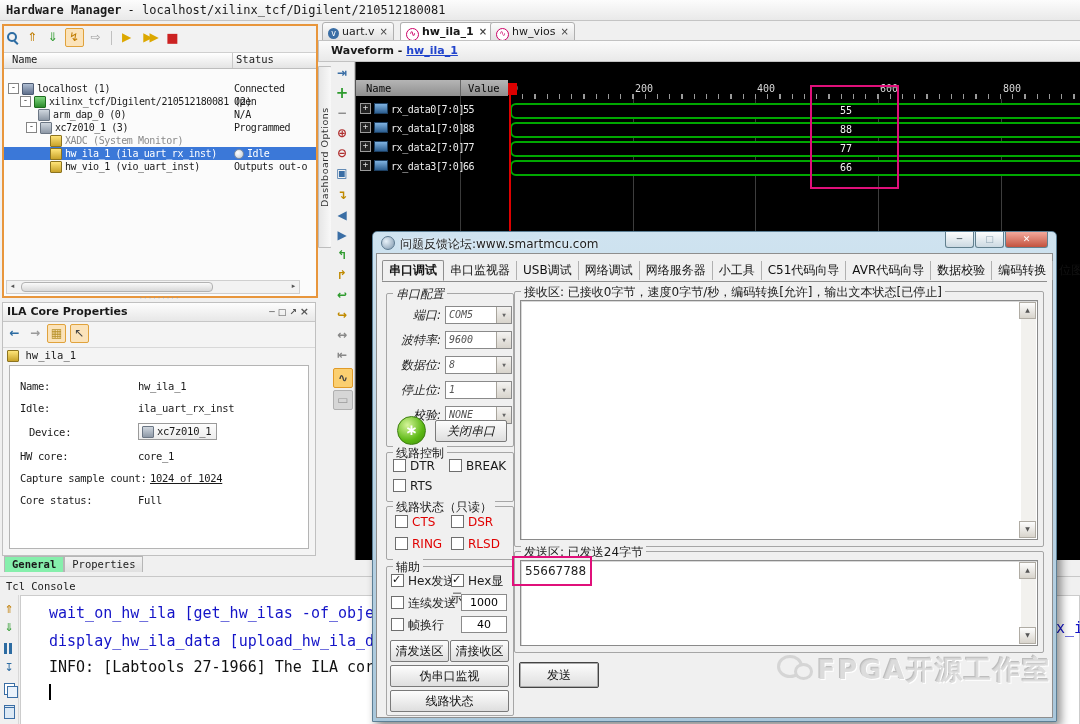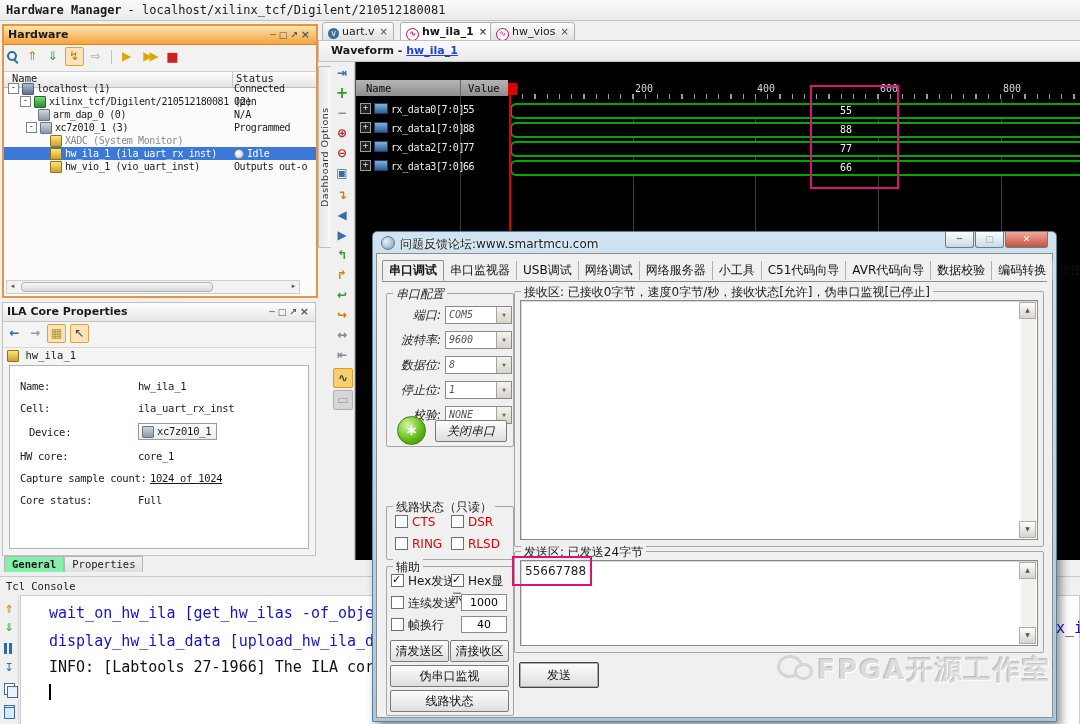--- a/index.html
+++ b/index.html
@@ -155,24 +155,20 @@
 </head>
 <body>
 
 <div id="page">
 
   <div class="a apptitle">
     <b>Hardware Manager</b><span>- localhost/xilinx_tcf/Digilent/210512180081</span>
   </div>
 
   <div class="a vpanel" style="left:2px;top:24px;width:312px;height:270px;border:2px solid #e8963c;">
-    <div class="vtitle orange">
-      <span>Hardware</span>
-      <span class="winicons"><span class="wi-min"></span><span class="wi-max"></span><span class="wi-float"></span><span class="wi-x"></span></span>
-    </div>
     <div style="height:22px;background:#f2f2f2;border-bottom:1px solid #cfcfcf;padding:2px 2px;">
       <span class="mag"></span>
       <span class="tico" style="color:#c07c00;">⇑</span>
       <span class="tico" style="color:#2e9b2e;">⇓</span>
       <span class="tico box" style="color:#c07c00;">↯</span>
       <span class="tico" style="color:#9a9a9a;">⇨</span>
       <span class="tsep"></span>
       <span class="tico" style="color:#dca800;">▶</span>
       <span class="tico" style="color:#dca800;letter-spacing:-3px;width:22px;">▶▶</span>
       <span class="tico" style="color:#cc2222;font-size:13px;">■</span>
@@ -231,21 +227,21 @@
       <span class="tico box" style="color:#b8912a;">▦</span>
       <span class="tico box" style="color:#444;">↖</span>
     </div>
     <div style="height:16px;padding:1px 4px;">
       <span class="ti core"></span>
       <span style="font-family:'DejaVu Sans Mono',monospace;font-size:10.5px;">hw_ila_1</span>
     </div>
     <div class="propbox" style="position:absolute;left:6px;top:62px;right:6px;bottom:6px;">
       <span class="prow" style="top:14px;">Name:</span>
       <span class="pval" style="top:14px;">hw_ila_1</span>
-      <span class="prow" style="top:36px;">Cell:</span>
+      <span class="prow" style="top:36px;">Idle:</span>
       <span class="pval" style="top:36px;">ila_uart_rx_inst</span>
       <span class="prow" style="top:60px;padding-left:9px;">Device:</span>
       <span class="pval" style="top:57px;"><span class="devbtn"><span class="ti chip"></span><span>xc7z010_1</span></span></span>
       <span class="prow" style="top:84px;">HW core:</span>
       <span class="pval" style="top:84px;">core_1</span>
       <span class="prow" style="top:106px;">Capture sample count:</span>
       <span class="pval" style="top:106px;left:140px;text-decoration:underline;">1024 of 1024</span>
       <span class="prow" style="top:128px;">Core status:</span>
       <span class="pval" style="top:128px;">Full</span>
     </div>
@@ -402,20 +398,26 @@
           <span class="combo"><span>1</span><span class="arr"></span></span>
         </div>
         <div class="frow" style="left:2px;top:112px;width:120px;">
           <span class="flab">校验:</span>
           <span class="combo"><span>NONE</span><span class="arr"></span></span>
         </div>
         <div class="greenbtn" style="left:10px;top:122px;">∗</div>
         <div class="btn" style="left:48px;top:126px;width:70px;height:20px;line-height:20px;">关闭串口</div>
       </div>
 
+      <div class="grp" style="left:9px;top:198px;width:126px;height:48px;">
+        <span class="grplab">线路控制</span>
+        <span style="position:absolute;left:6px;top:6px;"><span class="cb"></span><span class="cbl">DTR</span></span>
+        <span style="position:absolute;left:62px;top:6px;"><span class="cb"></span><span class="cbl">BREAK</span></span>
+        <span style="position:absolute;left:6px;top:26px;"><span class="cb"></span><span class="cbl">RTS</span></span>
+      </div>
 
       <div class="grp" style="left:9px;top:252px;width:126px;height:52px;">
         <span class="grplab">线路状态（只读）</span>
         <span style="position:absolute;left:8px;top:8px;"><span class="cb"></span><span class="cbl red">CTS</span></span>
         <span style="position:absolute;left:64px;top:8px;"><span class="cb"></span><span class="cbl red">DSR</span></span>
         <span style="position:absolute;left:8px;top:30px;"><span class="cb"></span><span class="cbl red">RING</span></span>
         <span style="position:absolute;left:64px;top:30px;"><span class="cb"></span><span class="cbl red">RLSD</span></span>
       </div>
 
       <div class="grp" style="left:9px;top:312px;width:126px;height:148px;">
@@ -426,21 +428,21 @@
         <input class="numin" style="left: 74px; top: 27px;" value="1000">
         <span style="position:absolute;left:4px;top:50px;"><span class="cb"></span><span class="cbl">帧换行</span></span>
         <input class="numin" style="left: 74px; top: 49px;" value="40">
         <div class="btn" style="left:3px;top:73px;width:57px;height:20px;line-height:20px;">清发送区</div>
         <div class="btn" style="left:63px;top:73px;width:57px;height:20px;line-height:20px;">清接收区</div>
         <div class="btn" style="left:3px;top:98px;width:117px;height:20px;line-height:20px;">伪串口监视</div>
         <div class="btn" style="left:3px;top:123px;width:117px;height:20px;line-height:20px;">线路状态</div>
       </div>
 
       <div class="grp" style="left:137px;top:37px;width:528px;height:254px;">
-        <span class="grplab">接收区: 已接收0字节，速度0字节/秒，接收状态[允许]，伪串口监视[已停止]</span>
+        <span class="grplab">接收区: 已接收0字节，速度0字节/秒，编码转换[允许]，输出文本状态[已停止]</span>
         <div class="txtarea" style="left:5px;top:8px;right:5px;bottom:6px;">
           <div class="sb">
             <div class="sbbtn up"></div>
             <div class="sbbtn dn"></div>
           </div>
         </div>
       </div>
 
       <div class="grp" style="left:137px;top:297px;width:528px;height:100px;">
         <span class="grplab">发送区: 已发送24字节</span>

